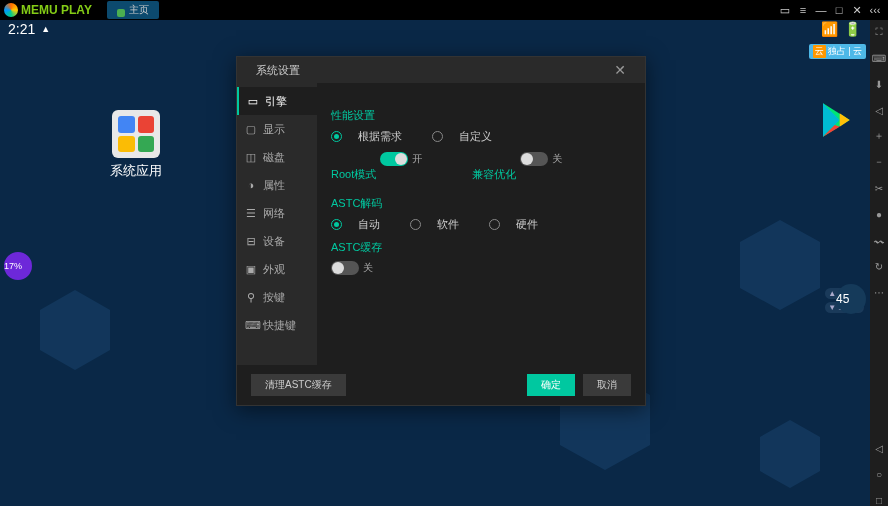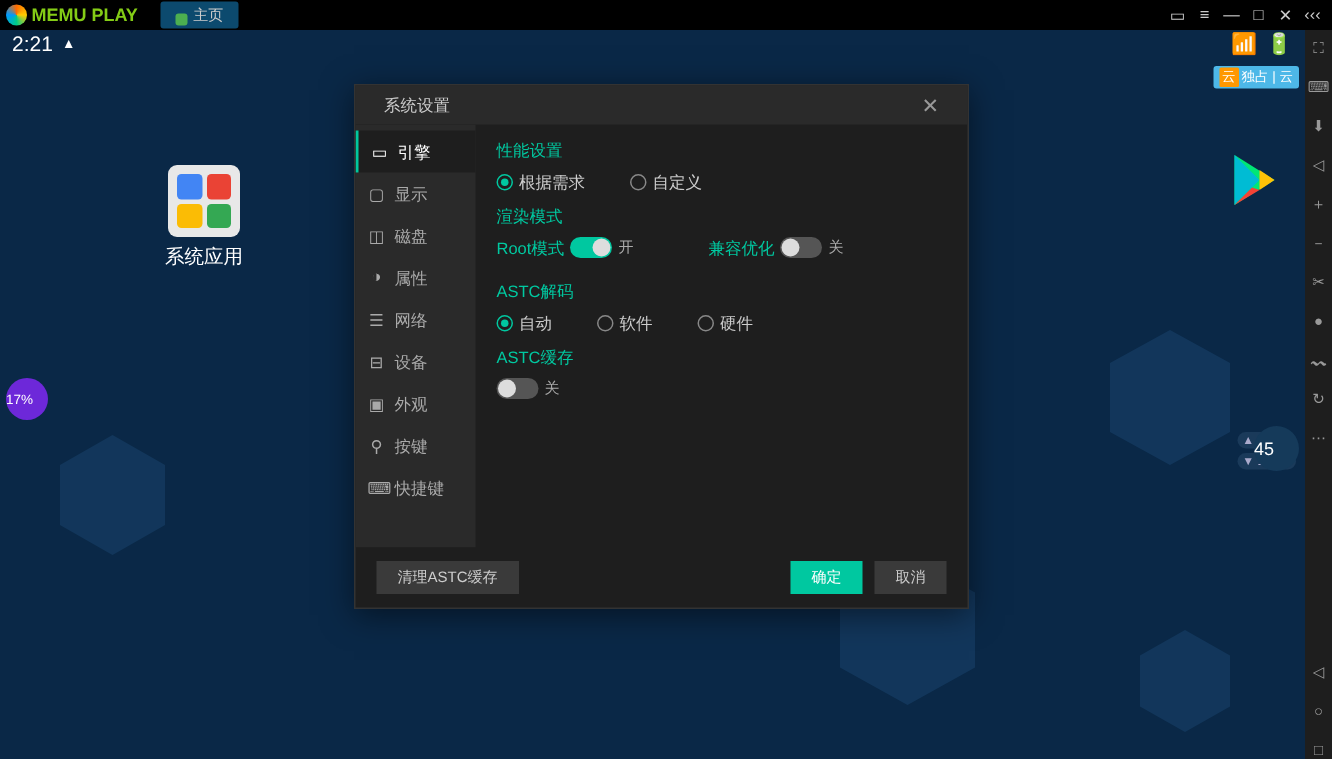--- a/index.html
+++ b/index.html
@@ -29,23 +29,23 @@
 .dialog{position:absolute;top:56px;left:236px;width:410px;height:350px;background:#1e1e1e;border:1px solid #333;display:flex;flex-direction:column;box-shadow:0 4px 20px rgba(0,0,0,.5)}
 .dlg-hdr{height:26px;background:#2a2a2a;display:flex;align-items:center;padding:0 19px;color:#ccc;font-size:11px}
 .dlg-close{margin-left:auto;cursor:pointer;font-size:14px;color:#999}
 .dlg-body{flex:1;display:flex;overflow:hidden}
 .dlg-nav{width:80px;background:#2a2a2a;padding-top:4px}
 .nav-item{height:28px;display:flex;align-items:center;padding:0 8px;color:#aaa;font-size:11px;gap:6px;cursor:pointer}
 .nav-item.active{background:#1e1e1e;color:#fff;border-left:2px solid #00c8a0}
 .nav-ico{width:12px;display:inline-block;text-align:center}
 .dlg-content{flex:1;padding:10px 14px;color:#ccc;font-size:11px;overflow-y:auto}
 .sect-title{color:#00c8a0;font-size:11px;margin-bottom:6px;margin-top:8px}
-.sect-title:first-child{margin-top:0}
+.sect-title:first-child{margin-top:15px}
 .radio-row{display:flex;gap:30px;margin-bottom:8px}
-.radio{display:flex;align-items:center;gap:4px;cursor:pointer}
+.radio{display:flex;align-items:center;gap:16px;cursor:pointer}
 .radio-dot{width:11px;height:11px;border:1px solid #888;border-radius:50%;display:flex;align-items:center;justify-content:center}
 .radio.checked .radio-dot{border-color:#00c8a0}
 .radio.checked .radio-dot::after{content:"";width:5px;height:5px;background:#00c8a0;border-radius:50%}
 .select{width:170px;height:22px;border:1px solid #555;background:#1e1e1e;color:#ccc;font-size:10px;padding:0 6px;display:flex;align-items:center;justify-content:space-between;cursor:pointer;margin-bottom:4px}
 .toggle-row{display:flex;gap:50px;margin-bottom:6px}
 .toggle-grp{display:flex;flex-direction:row;gap:4px}
 .toggle{width:28px;height:14px;background:#555;border-radius:7px;position:relative;cursor:pointer;display:inline-block;vertical-align:middle}
 .toggle::after{content:"";position:absolute;width:12px;height:12px;background:#ddd;border-radius:50%;top:1px;left:1px;transition:.2s}
 .toggle.on{background:#00c8a0}
 .toggle.on::after{left:15px}
@@ -208,21 +208,20 @@
         <div class="radio checked">
             <span class="radio-dot"></span>
             <span>根据需求</span>
           </div>
         <div class="radio">
             <span class="radio-dot"></span>
             <span>自定义</span>
           </div>
       </div>
 
-      <div class="sect-title">渲染模式</div>
 
       <div class="toggle-row">
         <div class="toggle-grp">
           <div class="sect-title">Root模式</div>
           <div><span class="toggle on"></span><span class="toggle-lbl">开</span></div>
         </div>
         <div class="toggle-grp">
           <div class="sect-title">兼容优化</div>
           <div><span class="toggle"></span><span class="toggle-lbl">关</span></div>
         </div>

